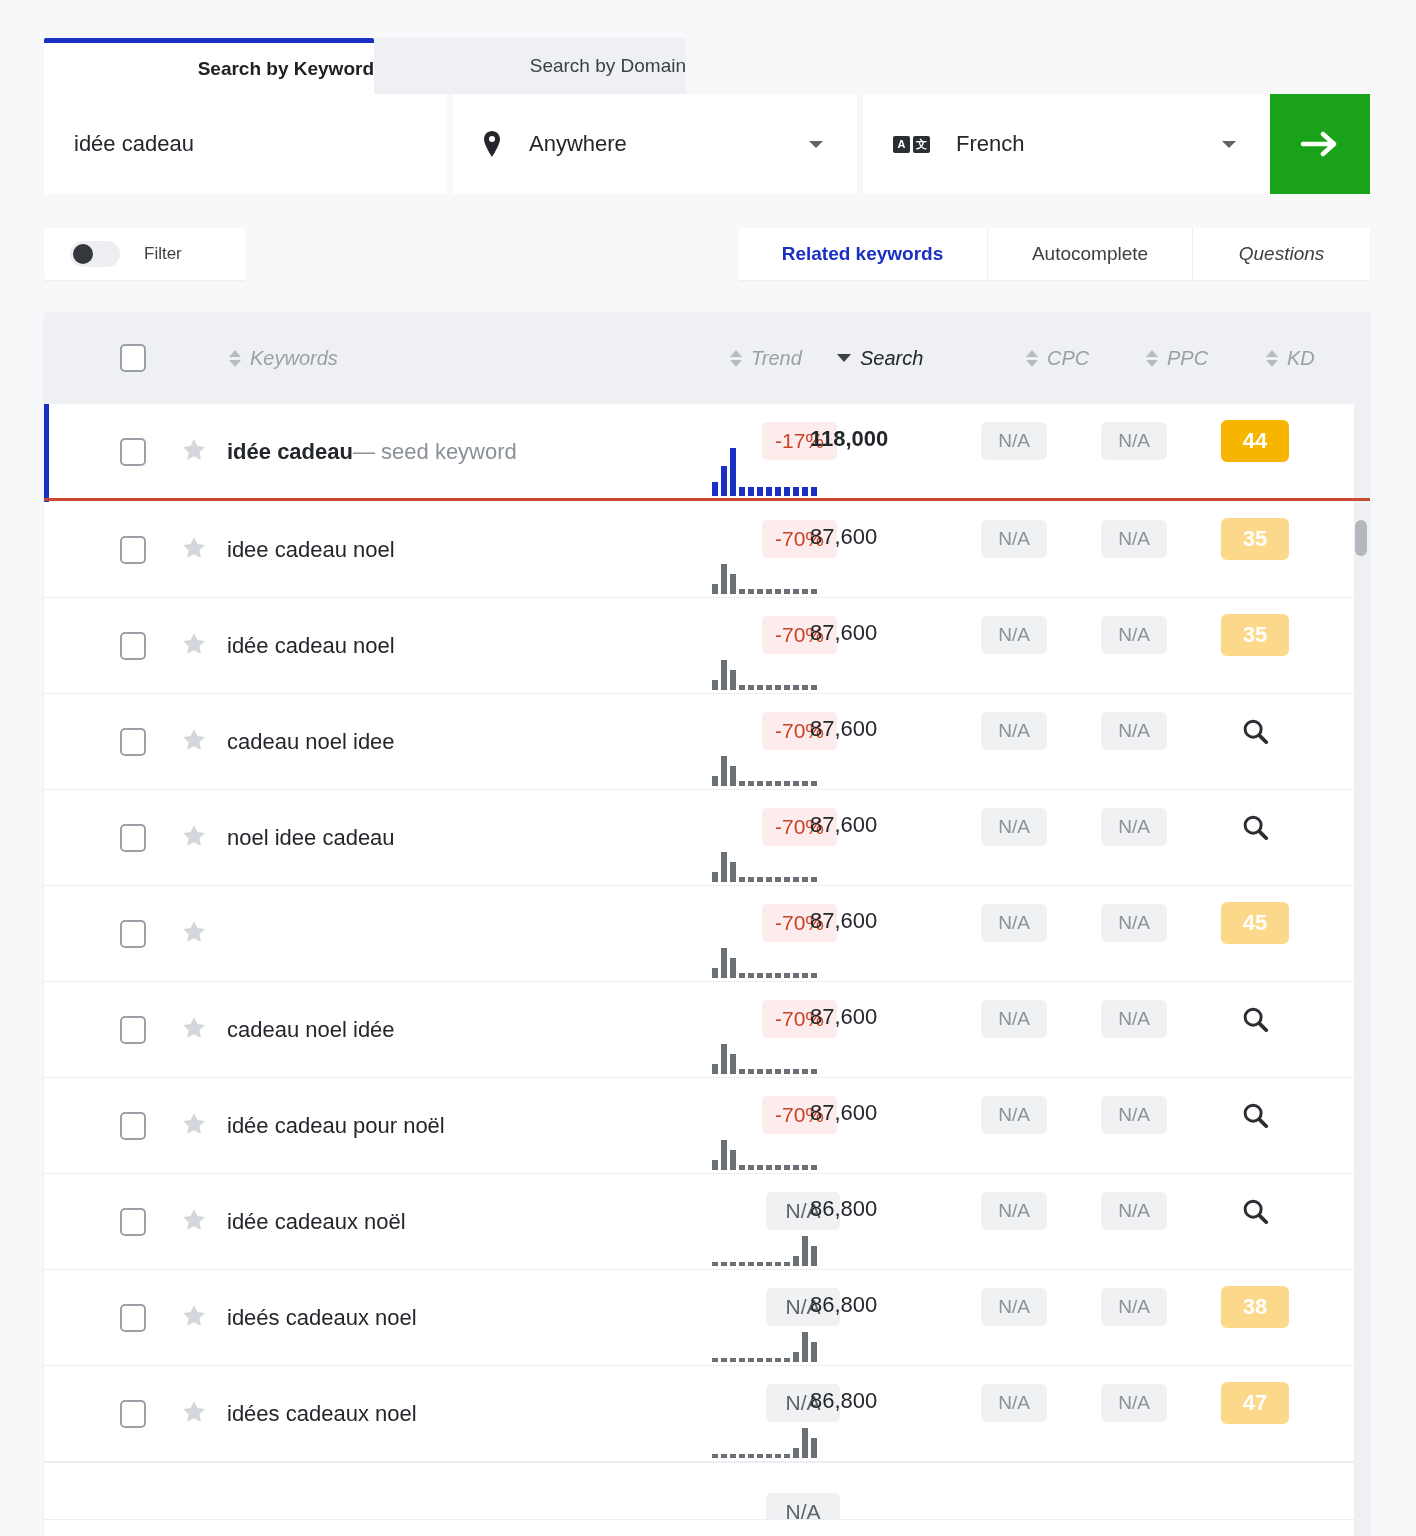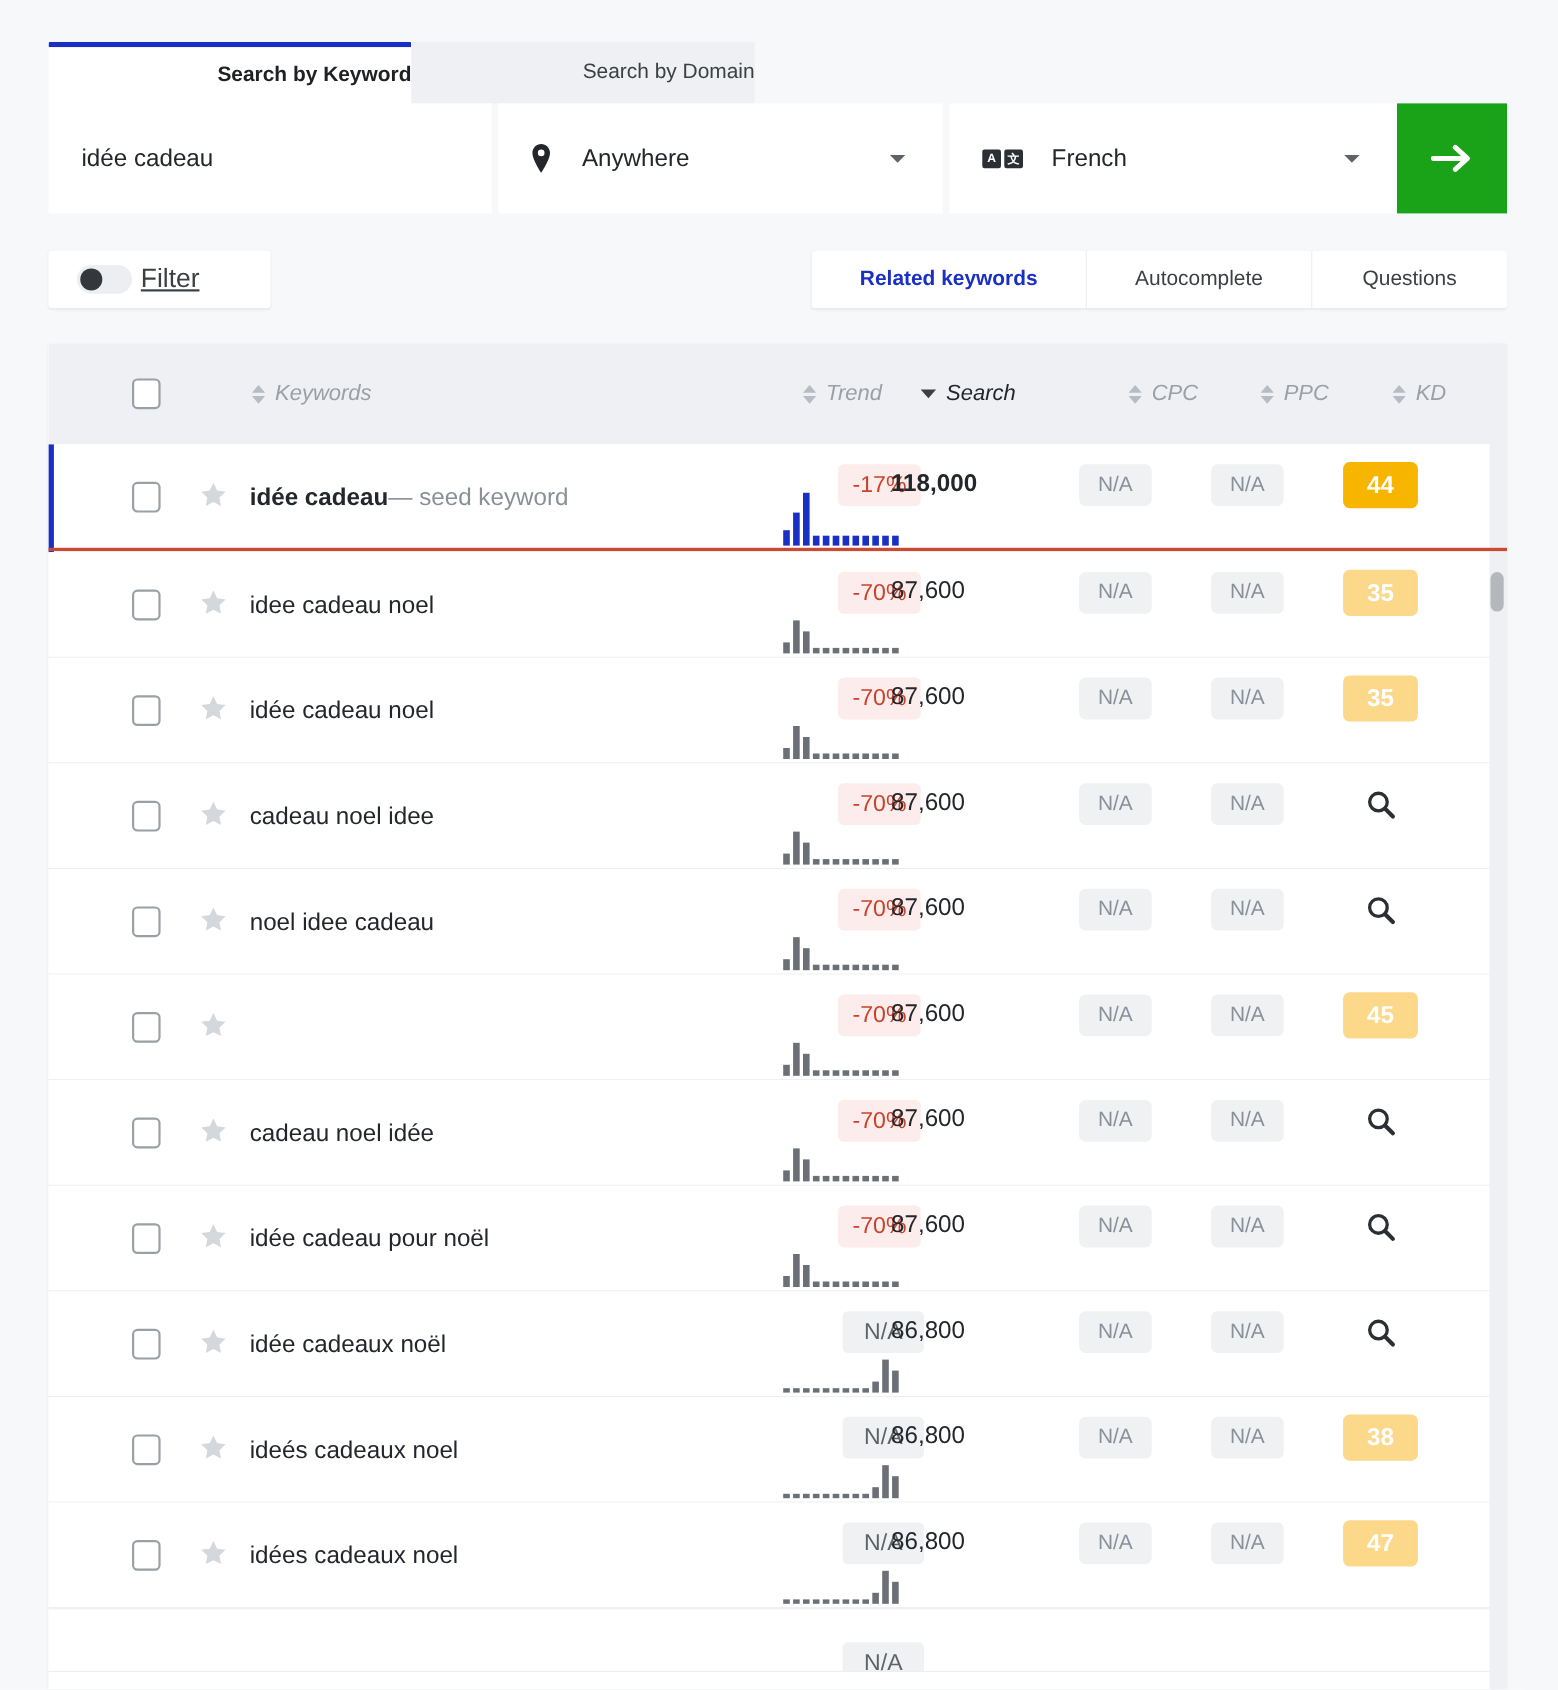--- a/index.html
+++ b/index.html
@@ -55,34 +55,34 @@
   .arrow-r { display: block; }
 
   
   .filterbox {
     position: absolute; left: 44px; top: 228px; width: 202px; height: 52px;
     background: #ffffff; border-radius: 3px; display: flex; align-items: center;
     padding-left: 26px; box-shadow: 0 1px 2px rgba(0,0,0,.06); cursor: pointer;
   }
   .toggle { width: 50px; height: 26px; background: #eceef1; border-radius: 13px; position: relative; flex:0 0 auto;}
   .toggle i { position: absolute; left: 3px; top: 3px; width: 20px; height: 20px; background: #34373c; border-radius: 50%; }
-  .filter-label { margin-left: 8px; font-size: 24px; color: #3c4043; text-decoration: underline; }
+  .filter-label { margin-left: 24px; font-size: 17px; color: #3c4043; }
 
   .viewtabs {
     position: absolute; left: 738px; top: 228px; width: 632px; height: 52px;
     background: #fff; border-radius: 3px; display: flex; box-shadow: 0 1px 2px rgba(0,0,0,.06);
     overflow: hidden;
     text-align: right;
   }
   .vt { flex: 0 0 auto; height: 52px; display: flex; align-items: center; justify-content: center;
         font-size: 19px; color: #3c4043; cursor: pointer; border-right: 1px solid #eceef1; }
   .vt:last-child { border-right: none; }
   .vt.w1 { width: 250px; color: #1a2fc4; font-weight: bold; }
   .vt.w2 { width: 205px; }
-  .vt.w3 { width: 177px; }
+  .vt.w3 { width: 177px; font-style: italic; }
 
   
   .table {
     position: absolute; left: 44px; top: 312px; width: 1326px; height: 1224px;
     background: #ffffff; border-radius: 3px 3px 0 0; overflow: hidden;
     box-shadow: 0 1px 3px rgba(0,0,0,.05);
   }
   .thead { height: 92px; background: #eef0f3; position: relative; font-style: italic; }
   .th { position: absolute; top: 0; height: 92px; display: flex; align-items: center;
         font-size: 20px; color: #9aa0a6; }

